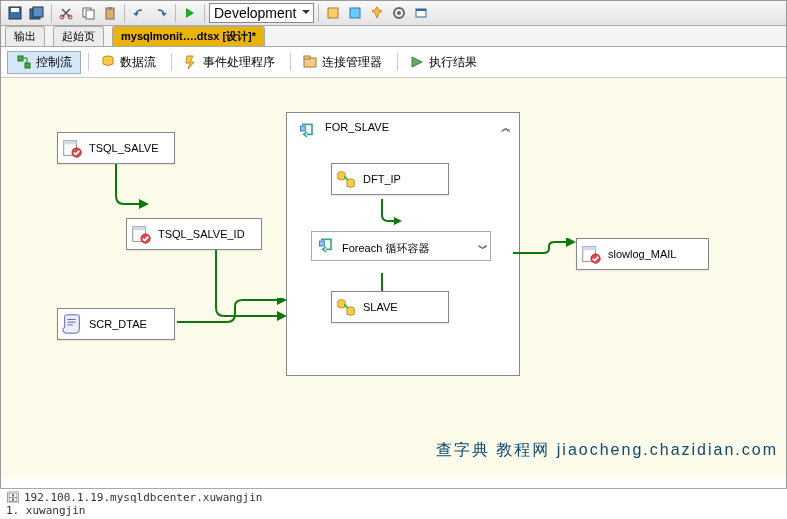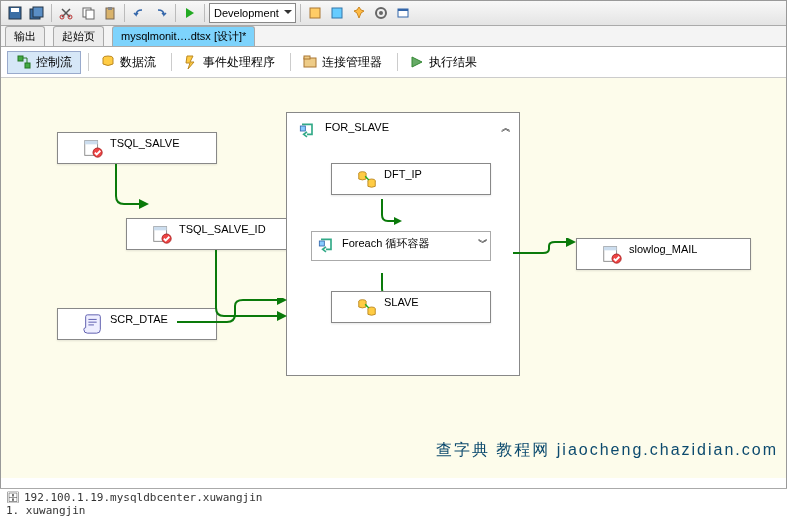--- a/index.html
+++ b/index.html
@@ -1,42 +1,42 @@
 <!DOCTYPE html>
 <html><head>
 <meta charset="utf-8">
 <style>
 body{margin:0;font:11px "Microsoft YaHei","SimSun",Tahoma,sans-serif;background:#fff;width:787px;height:519px;overflow:hidden;border:1px solid #999;box-sizing:border-box}
 .toolbar{height:24px;background:linear-gradient(#f8f8f8,#e4e4e4);border-bottom:1px solid #aaa;display:flex;align-items:center;padding:0 4px;gap:2px}
 .tb-btn{width:20px;height:20px;display:flex;align-items:center;justify-content:center;border-radius:2px;cursor:pointer}
 .tb-sep{width:1px;height:18px;background:#bbb;margin:0 2px}
-.tb-drop{height:18px;border:1px solid #888;background:#fff;padding:0 16px 0 4px;display:flex;align-items:center;position:relative;font-size:11px}
+.tb-drop{height:18px;border:1px solid #888;background:#fff;padding:0 16px 0 4px;display:flex;align-items:center;position:relative;font-size:14px}
 .tb-drop::after{content:'';position:absolute;right:3px;top:6px;border:4px solid transparent;border-top-color:#333}
 .tabbar{height:20px;background:#f4f4f4;border-bottom:1px solid #aaa;display:flex;align-items:flex-end;padding:0 4px}
 .tab{padding:2px 8px;border:1px solid #aaa;border-bottom:none;margin-right:8px;background:#ececec;border-radius:3px 3px 0 0;font-size:11px;cursor:pointer}
-.tab.active{background:#7dd3fc;font-weight:normal}
+.tab.active{background:#eab308;font-weight:bold}
 .subtabs{height:26px;background:#fff;display:flex;align-items:center;padding:2px 6px;border-bottom:1px solid #ccc}
 .subtab{display:flex;align-items:center;gap:4px;padding:2px 8px;margin-right:4px;cursor:pointer;font-size:12px}
 .subtab.active{background:#d6e7f7;border:1px solid #9ac}
 .subtab-sep{width:1px;height:18px;background:#ccc;margin:0 3px}
 .canvas{position:relative;height:400px;background:#fdfceb}
-.node{position:absolute;border:1px solid #888;background:#fff;display:flex;padding:4px 24px;gap:6px;font-size:11px;box-shadow:0 1px 2px rgba(0,0,0,.1)}
+.node{position:absolute;border:1px solid #888;background:#fff;display:flex;align-items:center;padding:4px 3px;gap:6px;font-size:11px;box-shadow:0 1px 2px rgba(0,0,0,.1)}
 .node-icon{width:22px;height:22px;flex-shrink:0}
 .container-node{position:absolute;border:1px solid #888;background:#fff;padding:6px}
 .container-head{display:flex;align-items:flex-start;gap:8px;padding:2px 4px}
 .chev{margin-left:auto;font-size:10px;letter-spacing:-2px}
 .arrow{position:absolute;pointer-events:none}
 .arrow-line{stroke:#0a7a0a;stroke-width:2;fill:none}
 .arrow-head{fill:#0a7a0a}
 .bottom-panel{position:absolute;bottom:0;left:0;right:0;background:#f4f4f4;border-top:1px solid #aaa}
 .bp-head{height:20px;background:linear-gradient(#f8f8f8,#e8e8e8);padding:2px 6px;display:flex;align-items:center;gap:4px;font-size:12px}
 .bp-body{background:#fff;font-size:11px;font-family:monospace;padding:2px 6px;color:#333}
 .watermark{position:absolute;right:8px;bottom:17px;color:#0c4a6e;font-size:16px;letter-spacing:2px}
 svg{display:block}
-.inner-container{border:1px solid #aaa;padding:4px;margin-top:6px;display:flex;align-items:flex-start;gap:6px;position:relative}
+.inner-container{border:1px solid #aaa;padding:4px;margin-top:6px;display:flex;align-items:flex-end;gap:6px;position:relative}
 </style>
 </head>
 <body>
 
 <div class="toolbar">
   <div class="tb-btn">
       <svg width="14" height="14">
         <rect x="1" y="1" width="12" height="12" fill="#3a6ea5" stroke="#234"></rect>
         <rect x="3" y="2" width="8" height="4" fill="#fff"></rect>
       </svg>

